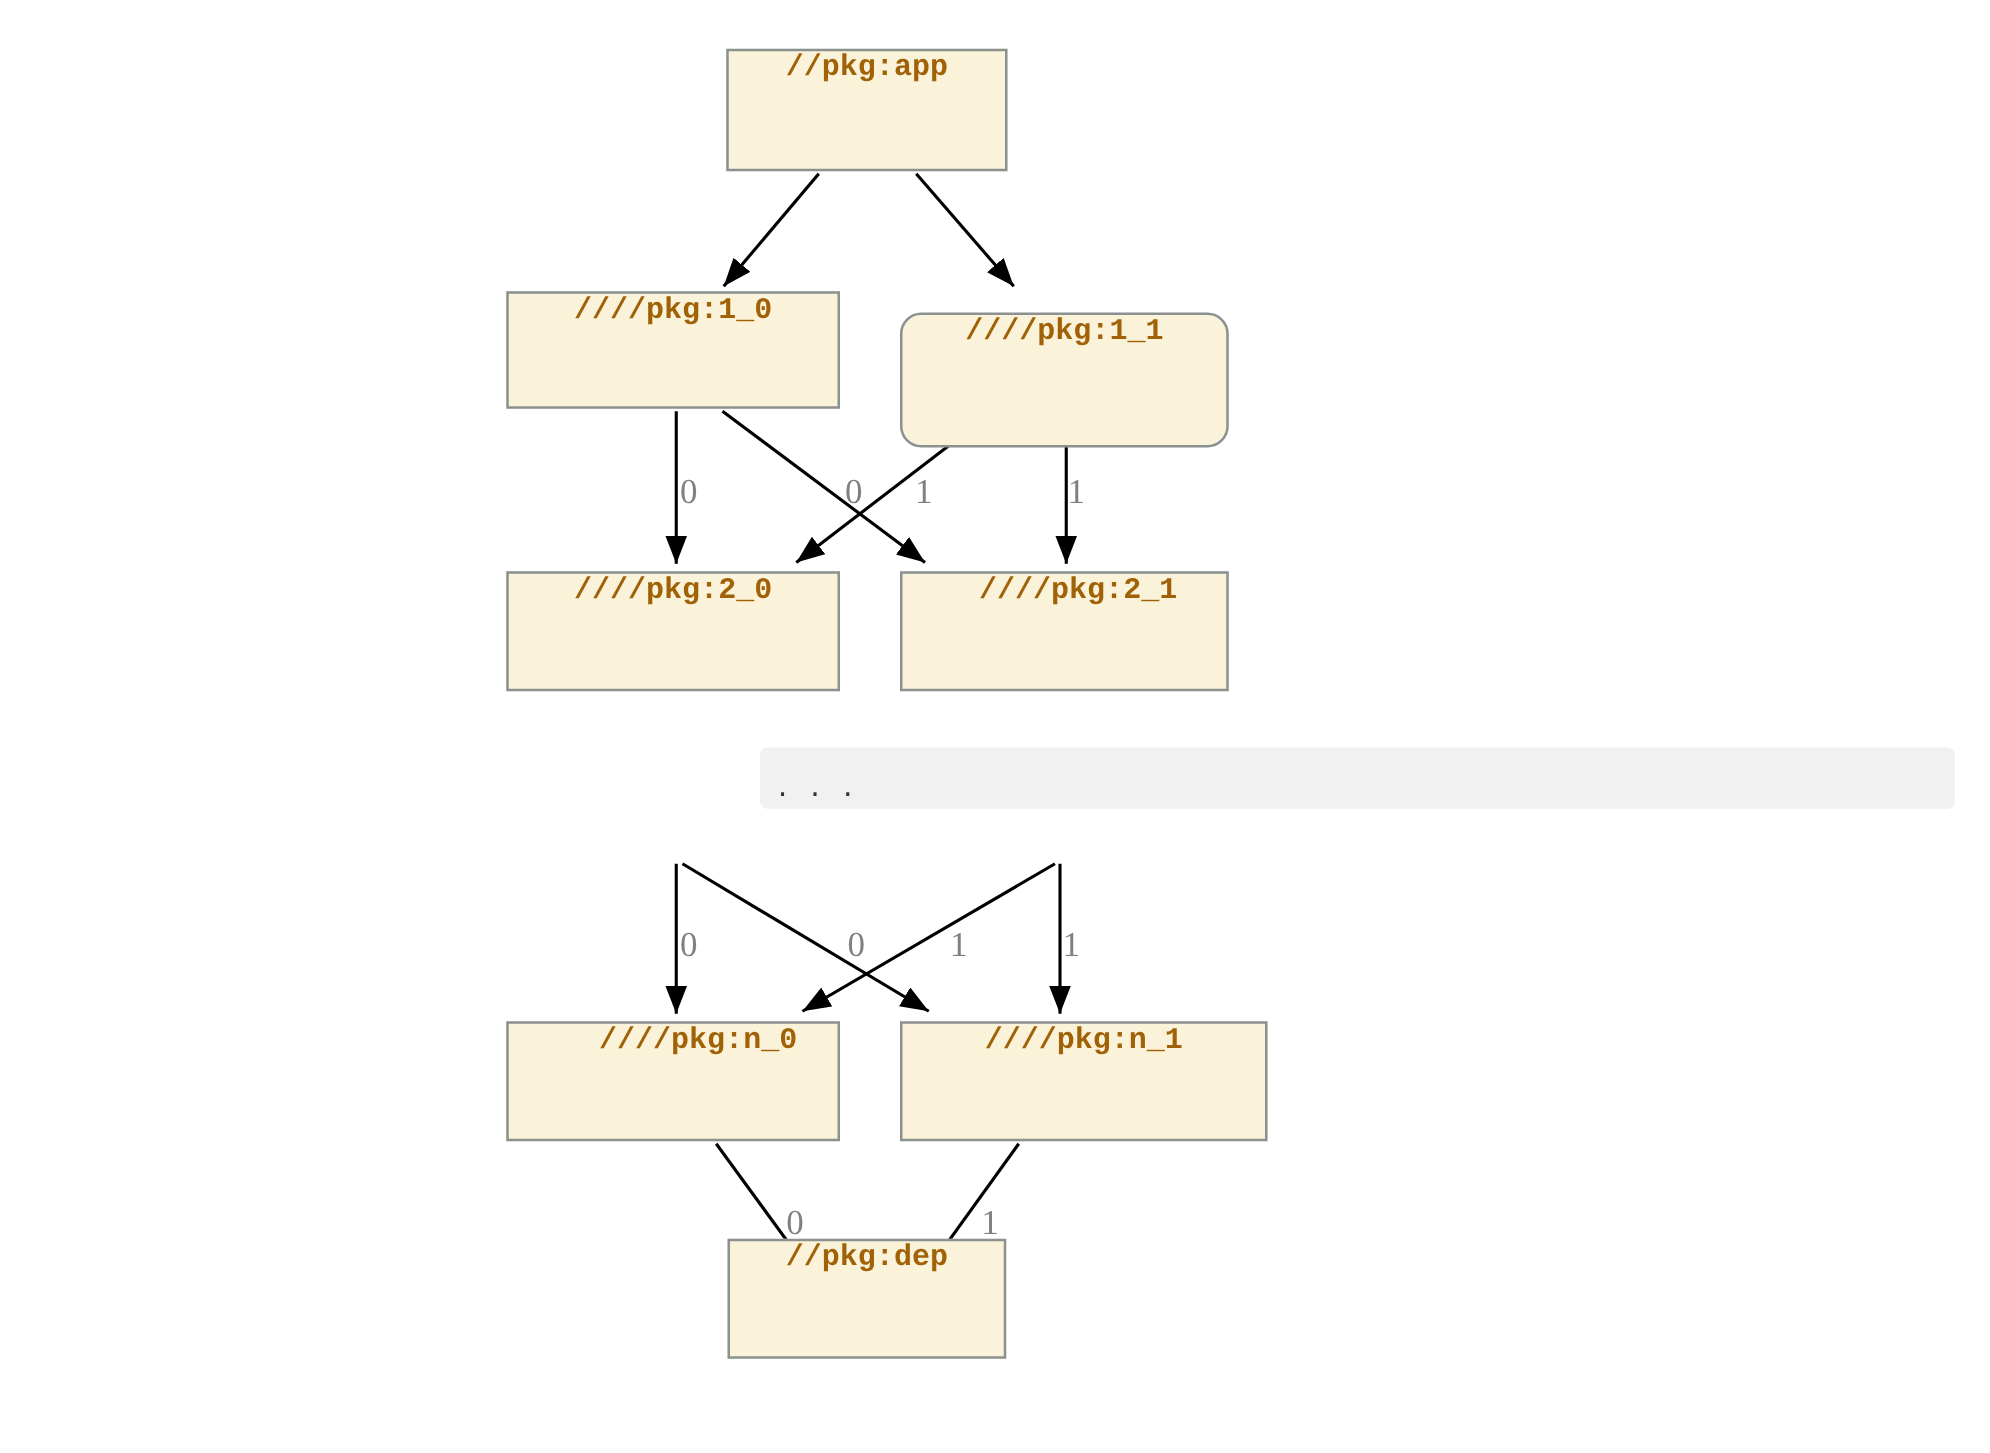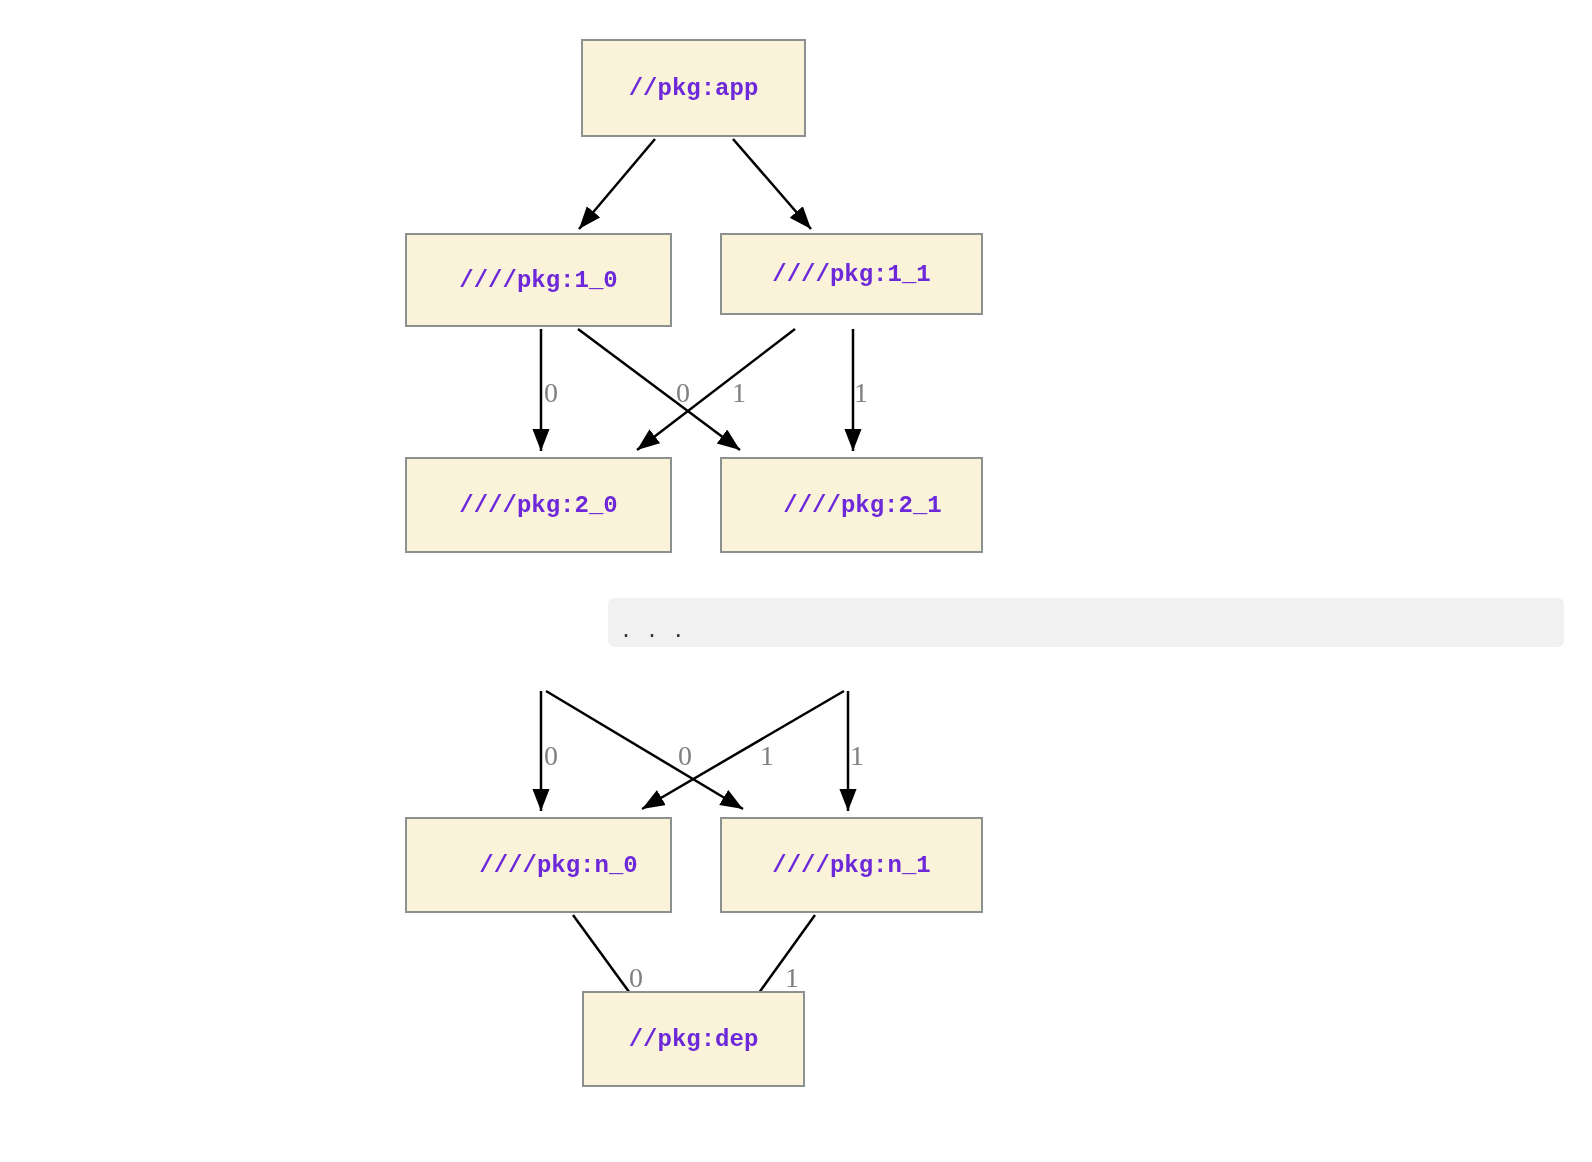--- a/index.html
+++ b/index.html
@@ -14,26 +14,25 @@
     position: absolute;
     left: 0; top: 0;
     width: 1592px; height: 1162px;
   }
   .node {
     position: absolute;
     box-sizing: border-box;
     background: #faf3d9;
     border: 2px solid #8b9090;
     display: flex;
-    align-items: center;
     justify-content: center;
     font-family: "Liberation Mono", "DejaVu Sans Mono", monospace;
     font-weight: bold;
     font-size: 24px;
-    color: #6d28d9;
+    color: #a16207;
     white-space: nowrap;
   }
   .ellipsis-band {
     position: absolute;
     box-sizing: border-box;
     background: #f1f1f1;
     border-radius: 6px;
     font-family: "DejaVu Sans Mono", monospace;
     font-size: 20px;
     color: #333333;
@@ -88,33 +87,33 @@
         <line x1="815" y1="915" x2="730" y2="1033" class="edge-line" marker-end="url(#arrowhead)"></line>
         <text x="792" y="987" class="edge-label">1</text>
       </g>
   </svg>
 <div class="node" style="left: 581px; top: 39px; width: 225px; height: 98px;">
       <span>//pkg:app</span>
     </div>
     <div class="node" style="left: 405px; top: 233px; width: 267px; height: 94px;">
       <span>////pkg:1_0</span>
     </div>
-    <div class="node" style="left: 720px; top: 233px; width: 263px; height: 82px;">
+    <div class="node" style="left: 720px; top: 250px; width: 263px; height: 108px; border-radius: 17px;">
       <span>////pkg:1_1</span>
     </div>
     <div class="node" style="left: 405px; top: 457px; width: 267px; height: 96px;">
       <span>////pkg:2_0</span>
     </div>
     <div class="node" style="left: 720px; top: 457px; width: 263px; height: 96px; padding-left: 22px;">
       <span>////pkg:2_1</span>
     </div>
     <div class="node" style="left: 405px; top: 817px; width: 267px; height: 96px; padding-left: 40px;">
       <span>////pkg:n_0</span>
     </div>
-    <div class="node" style="left: 720px; top: 817px; width: 263px; height: 96px;">
+    <div class="node" style="left: 720px; top: 817px; width: 294px; height: 96px;">
       <span>////pkg:n_1</span>
     </div>
     <div class="node" style="left: 582px; top: 991px; width: 223px; height: 96px;">
       <span>//pkg:dep</span>
     </div>
     <div class="ellipsis-band" style="left: 608px; top: 598px; width: 956px; height: 49px;">
       <span>.  .  .</span>
     </div>
   </div>
 

